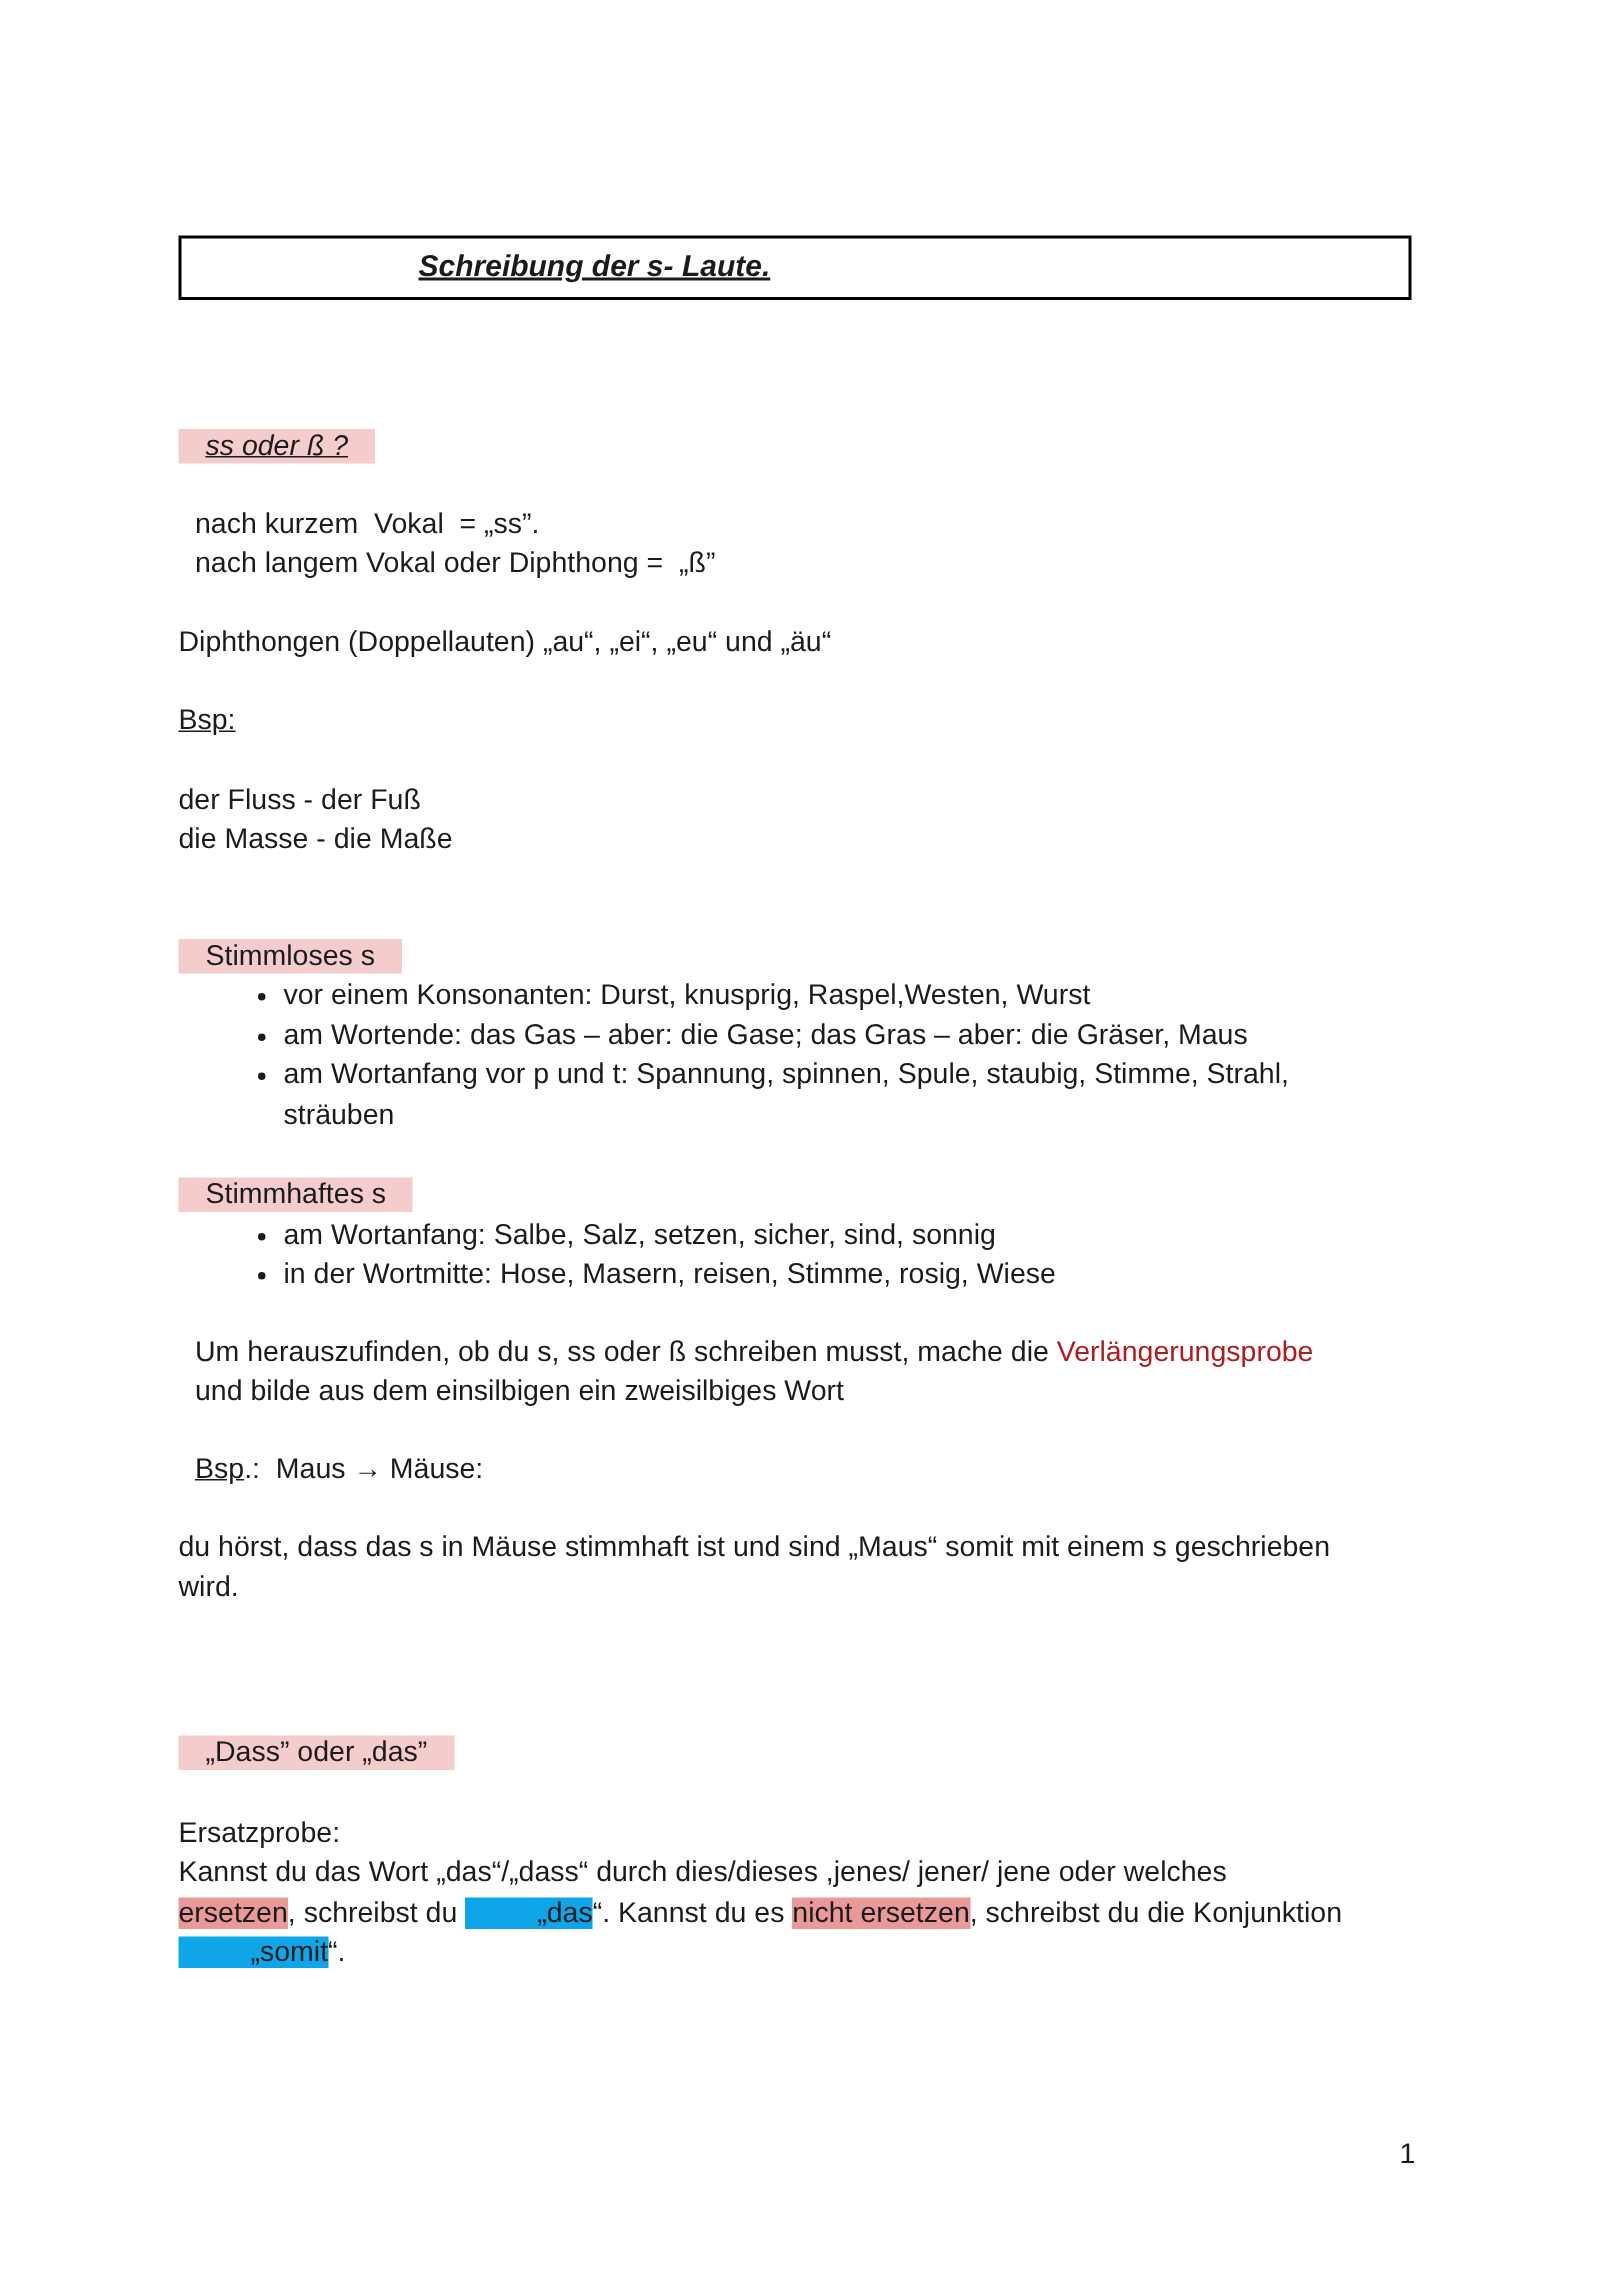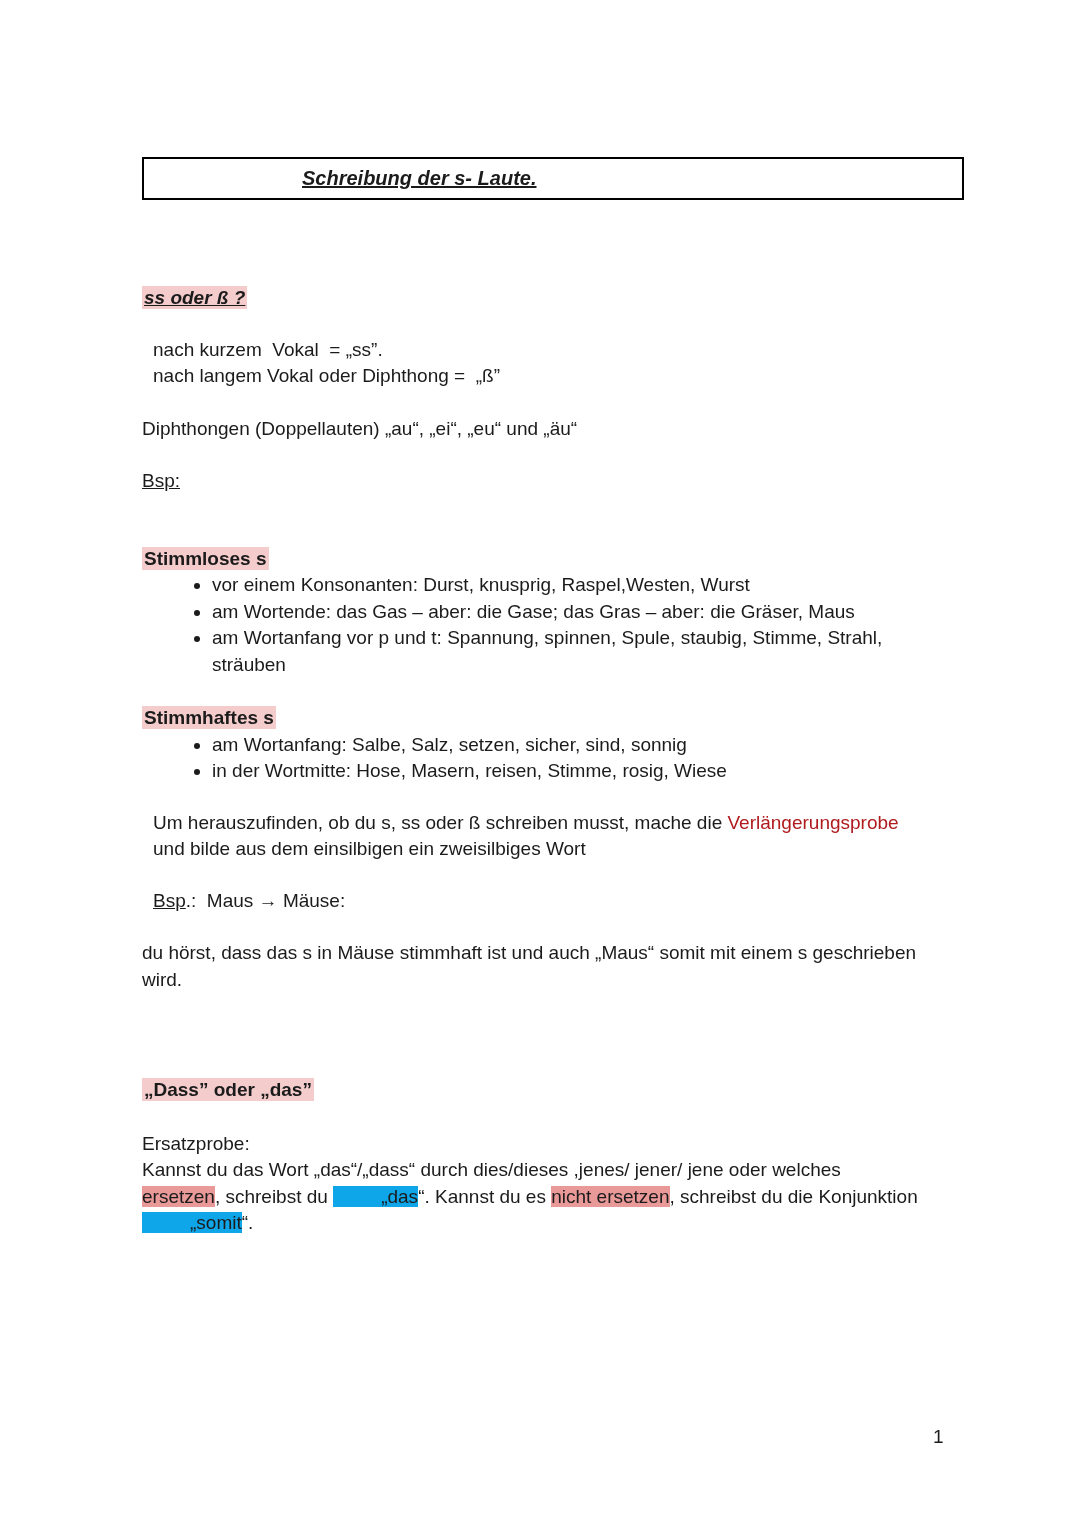--- a/index.html
+++ b/index.html
@@ -5,21 +5,21 @@
   html, body { margin: 0; padding: 0; }
   body {
     width: 1080px; height: 1525px;
     background: #ffffff;
     font-family: "Liberation Sans", sans-serif;
     font-size: 19px; line-height: 26.5px;
     color: #1b1b1b;
     position: relative;
     overflow: hidden;
   }
-  .content { position: absolute; left: 142px; top: 0; width: 822px; }
+  .content { position: absolute; left: 119px; top: 0; width: 822px; }
   .para { margin: 0; white-space: pre-wrap; }
   .title-box {
     margin-top: 157px;
     border: 2px solid #000;
     height: 39px;
     display: flex; align-items: center;
     padding-left: 158px;
     box-sizing: content-box;
   }
   .title {
@@ -29,21 +29,21 @@
   .mt-h1 { margin-top: 85px; }
   .mt-25 { margin-top: 25px; margin-left: 11px; }
   .mt-26 { margin-top: 26px; }
   .mt-27 { margin-top: 27px; }
   .mt-51 { margin-top: 51px; }
   .mt-53 { margin-top: 84px; }
   .mt-1  { margin-top: 1px; }
   .iu { font-style: italic; text-decoration: underline; }
   .u { text-decoration: underline; }
   .red { color: #b01b1e; }
-  .hl-pink   { background: #f4cccc; padding: 1px 2px; font-weight: bold; }
+  .hl-pink   { background: #f4cccc; padding: 1px 18px; }
   .hl-salmon { background: #ea9999; }
   .hl-orange { background: #0ea5e9; padding-left: 48px; }
   ul.bullets {
     list-style: disc outside;
     margin: 0; padding: 0 0 0 70px;
   }
   ul.bullets li { white-space: pre-wrap; }
   .page-number {
     position: absolute;
     left: 933px; top: 1424px;
@@ -61,20 +61,22 @@
 
   <p class="para mt-h1"><span class="hl-pink iu">ss oder ß ?</span></p>
 
   <p class="para mt-25">nach kurzem  Vokal  = „ss”.
 nach langem Vokal oder Diphthong =  „ß”</p>
 
   <p class="para mt-26">Diphthongen (Doppellauten) „au“, „ei“, „eu“ und „äu“</p>
 
   <p class="para mt-26"><span class="u">Bsp:</span></p>
 
+  <p class="para mt-26">der Fluss - der Fuß
+die Masse - die Maße</p>
 
   <p class="para mt-51"><span class="hl-pink">Stimmloses s</span></p>
 
   <ul class="bullets mt-1">
       <li>vor einem Konsonanten: Durst, knusprig, Raspel,Westen, Wurst</li>
       <li>am Wortende: das Gas – aber: die Gase; das Gras – aber: die Gräser, Maus</li>
       <li>am Wortanfang vor p und t: Spannung, spinnen, Spule, staubig, Stimme, Strahl,
 sträuben</li>
     </ul>
 
@@ -83,21 +85,21 @@
   <ul class="bullets">
       <li>am Wortanfang: Salbe, Salz, setzen, sicher, sind, sonnig</li>
       <li>in der Wortmitte: Hose, Masern, reisen, Stimme, rosig, Wiese</li>
     </ul>
 
   <p class="para mt-25"><span>Um herauszufinden, ob du s, ss oder ß schreiben musst, mache die </span><span class="red">Verlängerungsprobe</span><span>
 und bilde aus dem einsilbigen ein zweisilbiges Wort</span></p>
 
   <p class="para mt-25"><span class="u">Bsp</span><span>.:  Maus → Mäuse:</span></p>
 
-  <p class="para mt-26">du hörst, dass das s in Mäuse stimmhaft ist und auch „Maus“ somit mit einem s geschrieben
+  <p class="para mt-26">du hörst, dass das s in Mäuse stimmhaft ist und sind „Maus“ somit mit einem s geschrieben
 wird.</p>
 
   <p class="para mt-53"><span class="hl-pink">„Dass” oder „das”</span></p>
 
   <p class="para mt-27"><span>Ersatzprobe:
 Kannst du das Wort „das“/„dass“ durch dies/dieses ,jenes/ jener/ jene oder welches
 </span><span class="hl-salmon">ersetzen</span><span>, schreibst du </span><span class="hl-orange">„das</span><span>“. Kannst du es </span><span class="hl-salmon">nicht ersetzen</span><span>, schreibst du die Konjunktion
 </span><span class="hl-orange">„somit</span><span>“.</span></p>
 
 </div>

